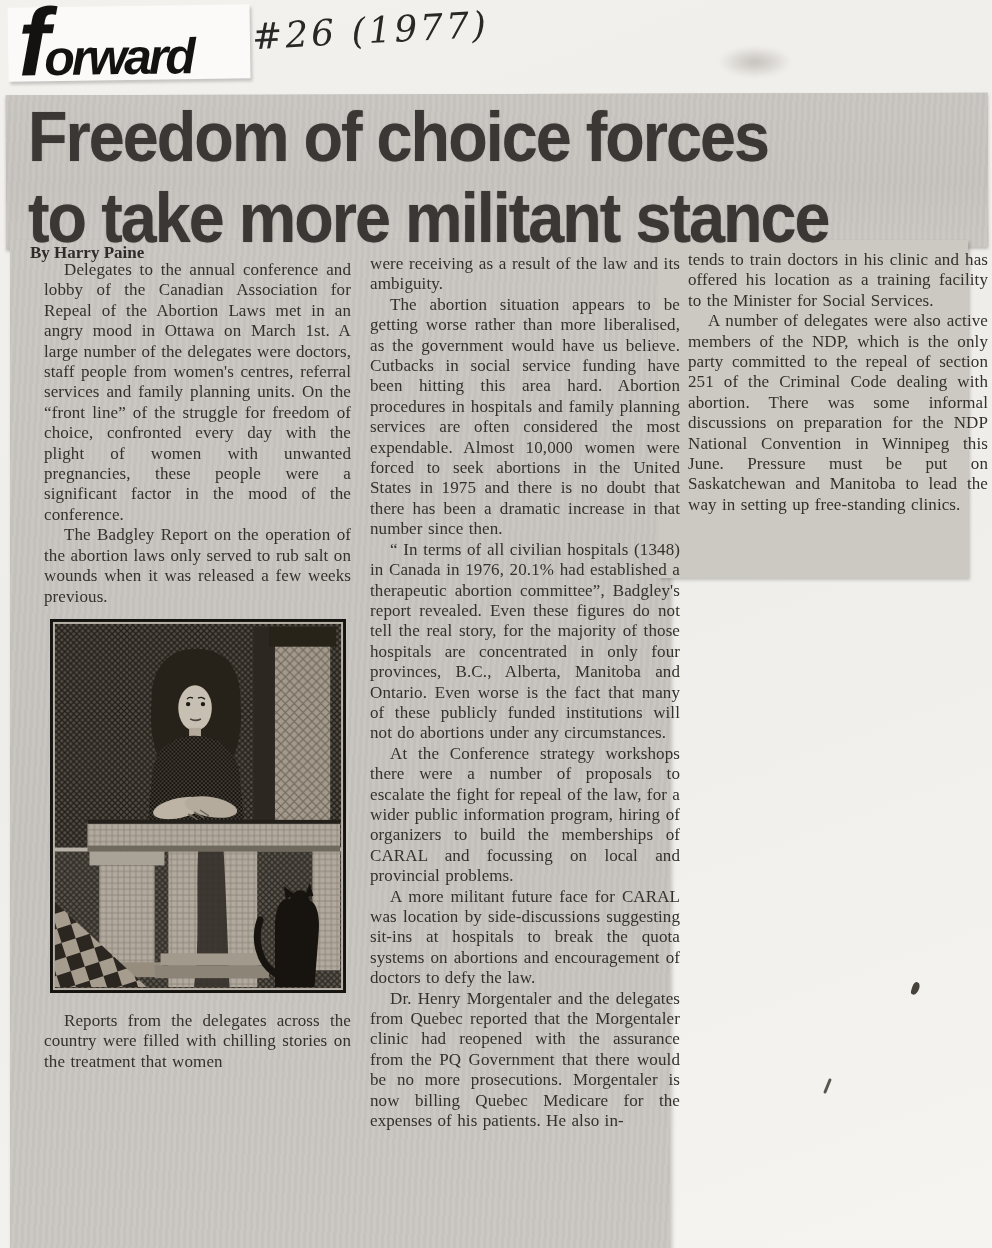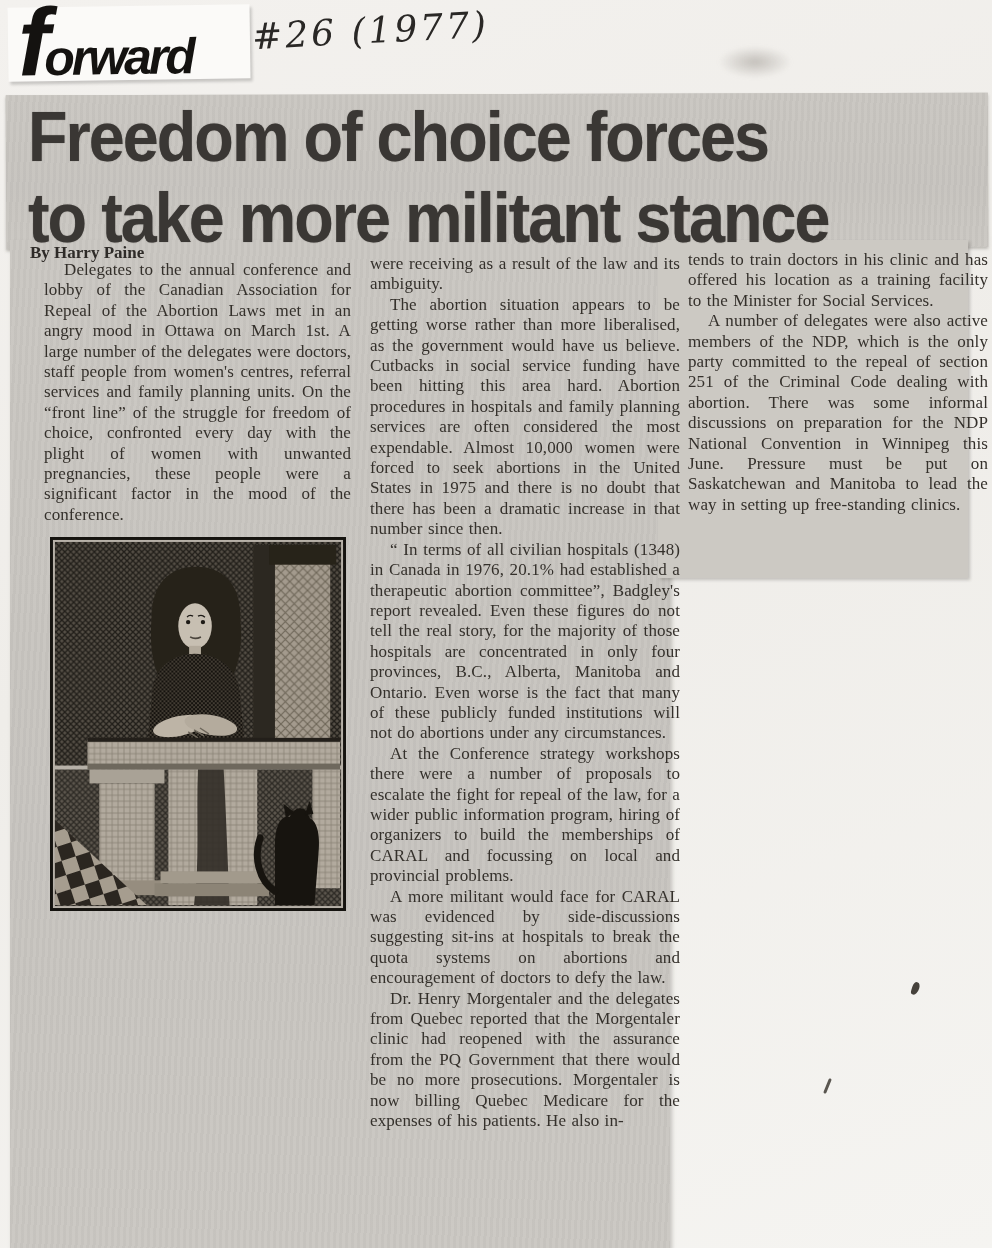--- a/index.html
+++ b/index.html
@@ -81,20 +81,21 @@
   </div>
   <div class="handwriting">#26 (1977)</div>
   <div class="smudge-top"></div>
 
   <h1 class="headline"><span>Freedom of choice forces</span><br>
     <span>to take more militant stance</span></h1>
   <p class="byline">By Harry Paine</p>
 
   <div class="col col-1">
     <p>Delegates to the annual conference and lobby of the Canadian Association for Repeal of the Abortion Laws met in an angry mood in Ottawa on March 1st. A large number of the delegates were doctors, staff people from women's centres, referral services and family planning units. On the “front line” of the struggle for freedom of choice, confronted every day with the plight of women with unwanted pregnancies, these people were a significant factor in the mood of the conference.</p>
+    <p>The Badgley Report on the operation of the abortion laws only served to rub salt on wounds when it was released a few weeks previous.</p>
 
     <div class="illus">
       <svg viewBox="0 0 300 378" preserveAspectRatio="none" aria-hidden="true">
         <defs>
           <pattern id="patDark" width="6" height="6" patternUnits="userSpaceOnUse">
             <rect width="6" height="6" fill="#544e45"></rect>
             <path d="M0 0 L6 6 M6 0 L0 6" stroke="#221f1a" stroke-width="1.4"></path>
           </pattern>
           <pattern id="patDress" width="4" height="4" patternUnits="userSpaceOnUse">
             <rect width="4" height="4" fill="#423c33"></rect>
@@ -154,28 +155,29 @@
         <path d="M228,372 L228,312 C228,292 234,281 243,283 C248,271 260,271 263,284 C272,288 274,304 272,322 L268,372 Z" fill="#17140f"></path>
         <path d="M240,283 L238,272 L247,279 M259,281 L263,270 L266,280" fill="#17140f" stroke="#17140f" stroke-width="2"></path>
         <path d="M228,358 C212,348 206,324 213,304" stroke="#17140f" stroke-width="7" fill="none" stroke-linecap="round"></path>
 
         <path d="M5,286 L98,372 L5,372 Z" fill="url(#patChecker)"></path>
 
         <rect x="1.5" y="1.5" width="297" height="375" fill="none" stroke="#15130f" stroke-width="3"></rect>
       </svg>
     </div>
 
+    <p>Reports from the delegates across the country were filled with chilling stories on the treatment that women</p>
   </div>
 
   <div class="col col-2">
     <p class="noindent">were receiving as a result of the law and its ambiguity.</p>
     <p>The abortion situation appears to be getting worse rather than more liberalised, as the government would have us believe. Cutbacks in social service funding have been hitting this area hard. Abortion procedures in hospitals and family planning services are often considered the most expendable. Almost 10,000 women were forced to seek abortions in the United States in 1975 and there is no doubt that there has been a dramatic increase in that number since then.</p>
     <p>“ In terms of all civilian hospitals (1348) in Canada in 1976, 20.1% had established a therapeutic abortion committee”, Badgley's report revealed. Even these figures do not tell the real story, for the majority of those hospitals are concentrated in only four provinces, B.C., Alberta, Manitoba and Ontario. Even worse is the fact that many of these publicly funded institutions will not do abortions under any circumstances.</p>
     <p>At the Conference strategy workshops there were a number of proposals to escalate the fight for repeal of the law, for a wider public information program, hiring of organizers to build the memberships of CARAL and focussing on local and provincial problems.</p>
-    <p>A more militant would face for CARAL was evidenced by side-discussions suggesting sit-ins at hospitals to break the quota systems on abortions and encouragement of doctors to defy the law.</p>
+    <p>A more militant future face for CARAL was location by side-discussions suggesting sit-ins at hospitals to break the quota systems on abortions and encouragement of doctors to defy the law.</p>
     <p>Dr. Henry Morgentaler and the delegates from Quebec reported that the Morgentaler clinic had reopened with the assurance from the PQ Government that there would be no more prosecutions. Morgentaler is now billing Quebec Medicare for the expenses of his patients. He also in-</p>
   </div>
 
   <div class="col col-3">
     <p class="noindent">tends to train doctors in his clinic and has offered his location as a training facility to the Minister for Social Services.</p>
     <p>A number of delegates were also active members of the NDP, which is the only party committed to the repeal of section 251 of the Criminal Code dealing with abortion. There was some informal discussions on preparation for the NDP National Convention in Winnipeg this June. Pressure must be put on Saskatchewan and Manitoba to lead the way in setting up free-standing clinics.</p>
   </div>
 
   <div class="mark-quote"></div>
   <div class="mark-slash"></div>

